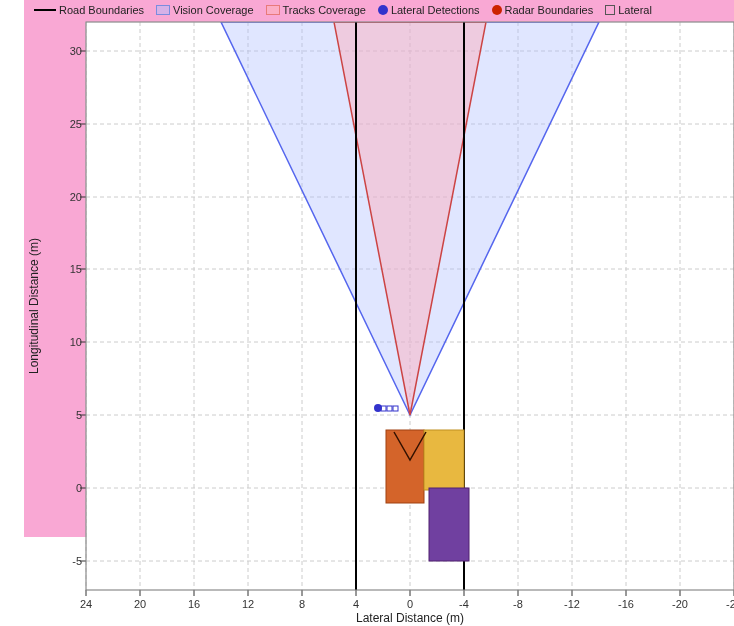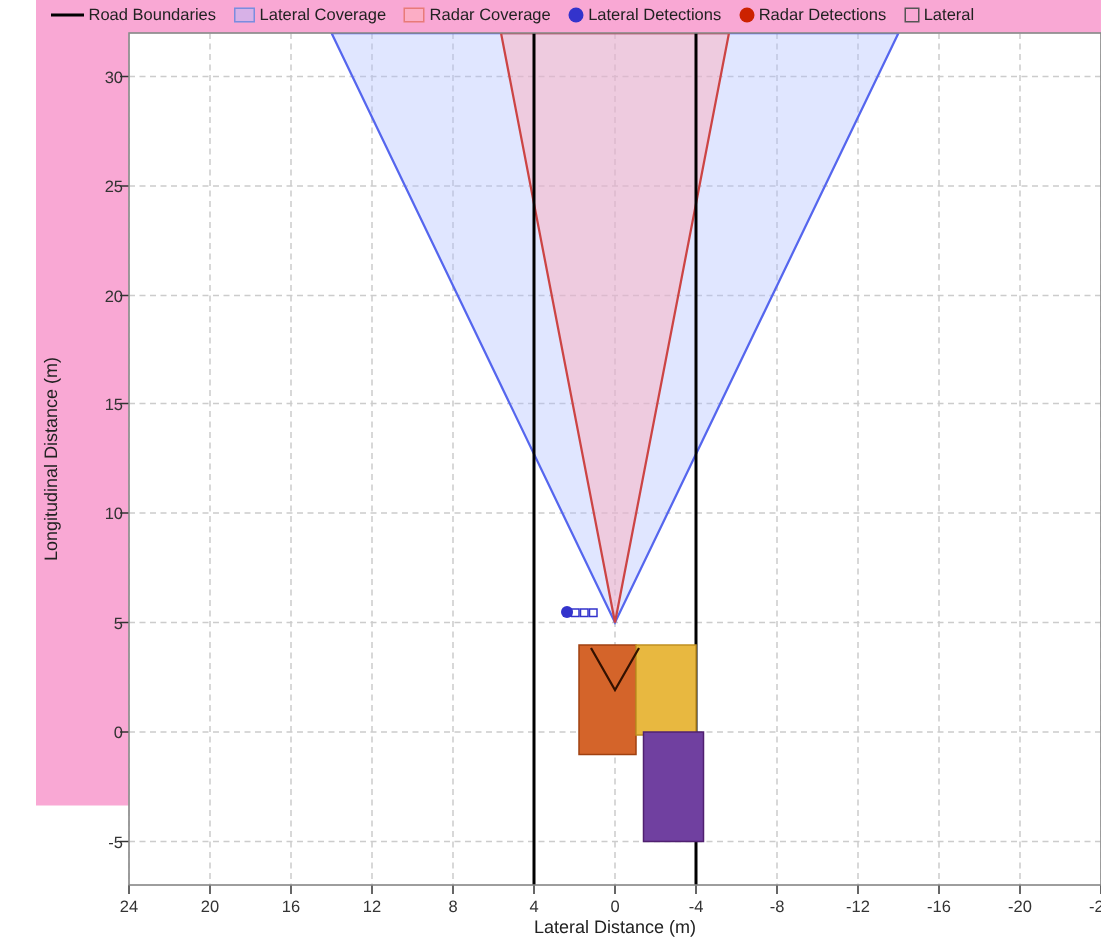--- a/index.html
+++ b/index.html
@@ -80,33 +80,33 @@
 
 <div class="chart-container">
 
   <div class="legend">
     <div class="legend-item">
       <div class="legend-line-black"></div>
       <span>Road Boundaries</span>
     </div>
     <div class="legend-item">
       <div class="legend-box-blue"></div>
-      <span>Lateral Coverage</span>
+      <span>Vision Coverage</span>
     </div>
     <div class="legend-item">
       <div class="legend-box-red"></div>
-      <span>Radar Coverage</span>
+      <span>Tracks Coverage</span>
     </div>
     <div class="legend-item">
       <div class="legend-dot-blue"></div>
       <span>Lateral Detections</span>
     </div>
     <div class="legend-item">
       <div class="legend-dot-red"></div>
-      <span>Radar Detections</span>
+      <span>Radar Boundaries</span>
     </div>
     <div class="legend-item">
       <div class="legend-square-empty"></div>
       <span>Lateral</span>
     </div>
   </div>
 
   <svg class="main-chart">
 
     <defs>

